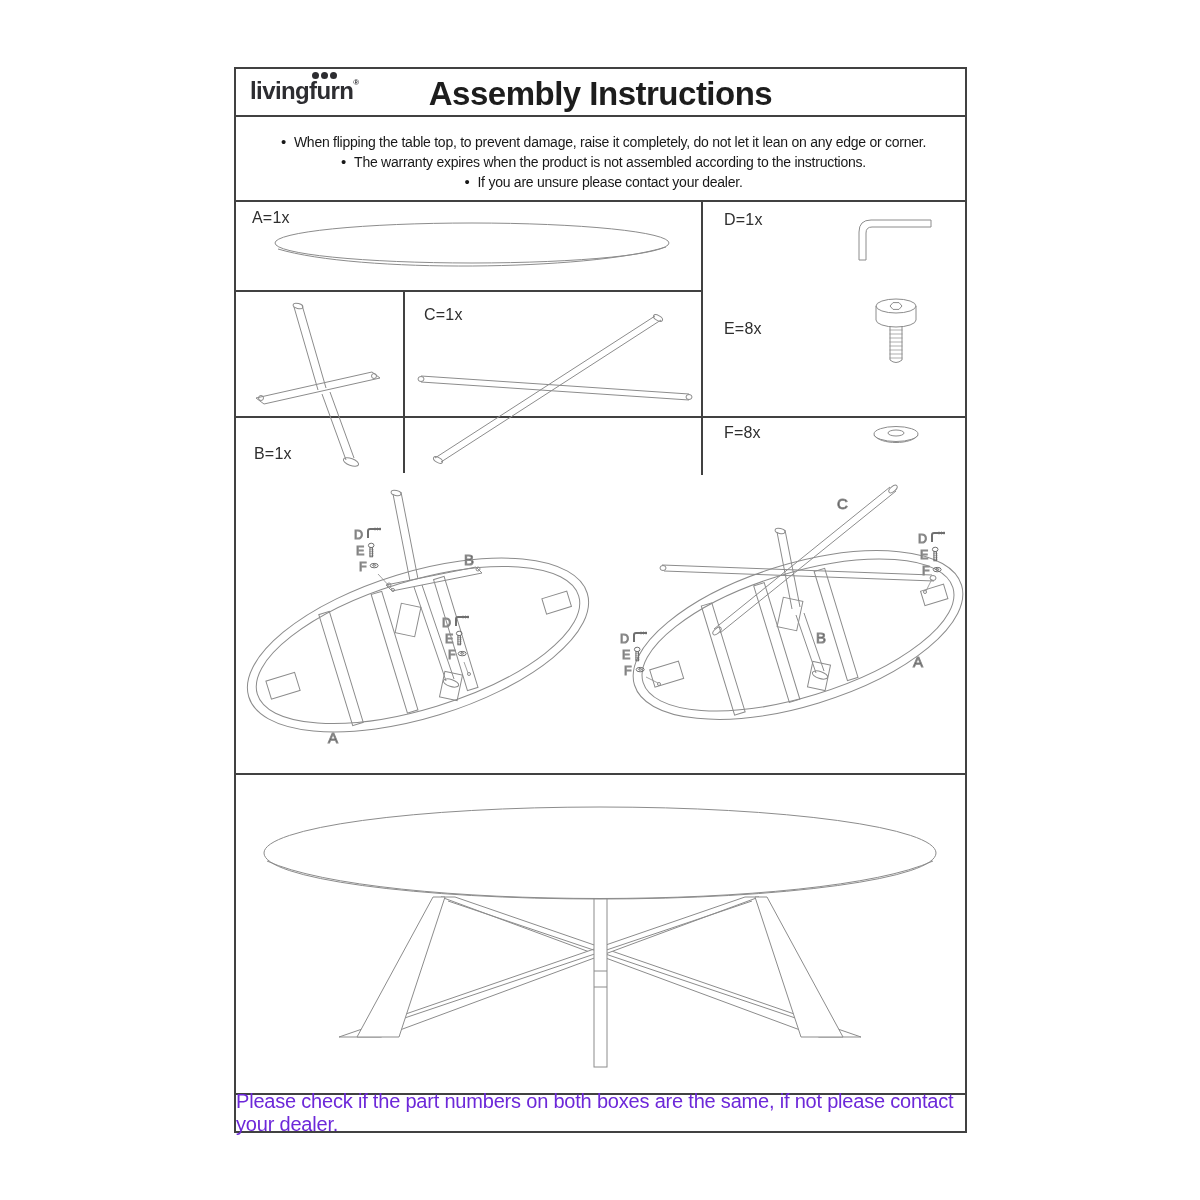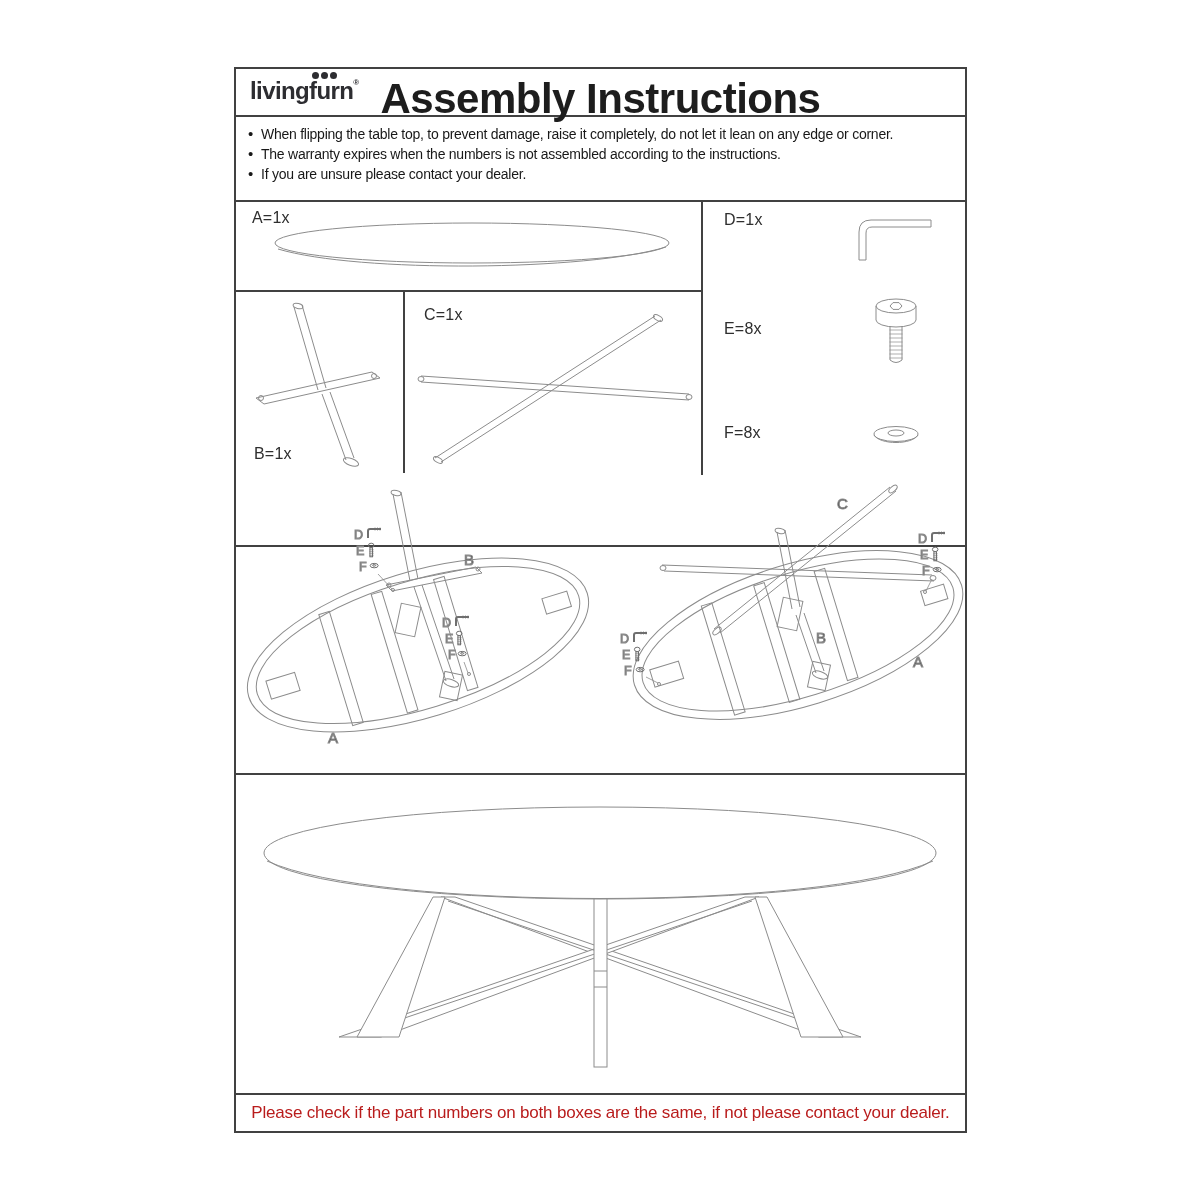--- a/index.html
+++ b/index.html
@@ -3,36 +3,36 @@
 <meta charset="utf-8">
 <style>
   html,body{margin:0;padding:0;background:#fff;}
   .canvas{position:relative;width:1200px;height:1200px;background:#fff;
           font-family:"Liberation Sans", sans-serif;color:#1f1f1f;}
   .doc{position:absolute;left:234px;top:67px;width:733px;height:1066px;
        border:2px solid #414141;box-sizing:border-box;background:#fff;}
   .row{position:absolute;left:0;width:729px;box-sizing:border-box;}
   .row-header{top:0;height:48px;border-bottom:2px solid #414141;}
   .row-notes{top:48px;height:85px;border-bottom:2px solid #414141;}
-  .row-parts{top:133px;height:345px;border-bottom:2px solid #414141;}
+  .row-parts{top:133px;height:216px;border-bottom:2px solid #414141;}
   .row-steps{top:408px;height:298px;border-bottom:2px solid #414141;}
   .row-final{top:706px;height:320px;border-bottom:2px solid #414141;}
   .row-footer{top:1026px;height:36px;display:flex;align-items:center;justify-content:center;}
 
   
   .logo{position:absolute;left:14px;top:10px;line-height:1;}
   .logo-text{font-size:24px;font-weight:800;letter-spacing:-0.6px;color:#2d2d31;}
   .logo-reg{font-size:8px;font-weight:700;vertical-align:top;color:#2d2d31;}
   .logo-dots{position:absolute;top:-7px;left:62px;display:flex;gap:2px;}
   .logo-dots i{width:7px;height:7px;border-radius:50%;background:#2d2d31;display:block;}
-  .title{position:absolute;left:0;right:0;top:6px;text-align:center;font-size:42px;
+  .title{position:absolute;left:0;right:0;top:6px;text-align:center;font-size:33px;
          font-weight:600;letter-spacing:-0.5px;color:#1d1d1d;}
 
   
-  .notes-list{margin:0;padding:7px 6px 0 12px;list-style:none;}
+  .notes-list{margin:0;padding:15px 6px 0 12px;list-style:none;text-align:center;}
   .notes-list li{font-size:14px;letter-spacing:-0.25px;line-height:19px;color:#181818;}
   .notes-list li::before{content:"\2022";margin-right:8px;font-size:15px;color:#181818;}
 
   
   .parts-left{position:absolute;left:0;top:0;width:467px;height:273px;
               border-right:2px solid #414141;box-sizing:border-box;}
   .parts-a{position:relative;width:465px;height:90px;border-bottom:2px solid #414141;box-sizing:border-box;}
   .parts-bc{position:relative;width:465px;height:181px;display:flex;}
   .parts-b{position:relative;width:169px;height:181px;border-right:2px solid #414141;box-sizing:border-box;}
   .parts-c{position:relative;flex:1;height:181px;}
@@ -44,21 +44,21 @@
   .pl-d{left:21px;top:9px;}
   .pl-e{left:21px;top:118px;}
   .pl-f{left:21px;top:222px;}
   .icon-abs{position:absolute;}
 
   
   svg{display:block;}
   svg text{font-family:"Liberation Sans", sans-serif;}
   .lbl{font-size:15px;fill:#3a3a3a;}
   .clt{font-size:12.5px;fill:#444;}
-  .footer-note{font-size:17px;letter-spacing:-0.2px;color:#b91c1c;}
+  .footer-note{font-size:20px;letter-spacing:-0.2px;color:#6d28d9;}
   .step-svg{position:absolute;top:0;}
 </style>
 </head>
 <body>
 
 <svg width="0" height="0" style="position:absolute" aria-hidden="true">
   <defs>
     <g id="mini-allen" stroke="#6f6f6f" fill="none">
       <path d="M2,11 L2,4 Q2,2 4,2 L15,2" stroke-width="2"></path>
       <path d="M9,0.5 L9,3.5 M11.5,0.5 L11.5,3.5 M14,0.5 L14,3.5" stroke-width="0.7"></path>
@@ -86,21 +86,21 @@
             <i></i>
           </span>
         <span class="logo-text">livingfurn</span><span class="logo-reg">®</span>
       </div>
       <div class="title">Assembly Instructions</div>
     </div>
 
     <div class="row row-notes">
       <ul class="notes-list">
         <li>When flipping the table top, to prevent damage, raise it completely, do not let it lean on any edge or corner.</li>
-        <li>The warranty expires when the numbers is not assembled according to the instructions.</li>
+        <li>The warranty expires when the product is not assembled according to the instructions.</li>
         <li>If you are unsure please contact your dealer.</li>
       </ul>
     </div>
 
     <div class="row row-parts">
       <div class="parts-left">
 
         <div class="parts-a">
           <span class="plabel pl-a">A=1x</span>
           <svg width="465" height="88" viewBox="0 0 465 88" stroke="#8c8c8c" fill="none" stroke-width="1">

